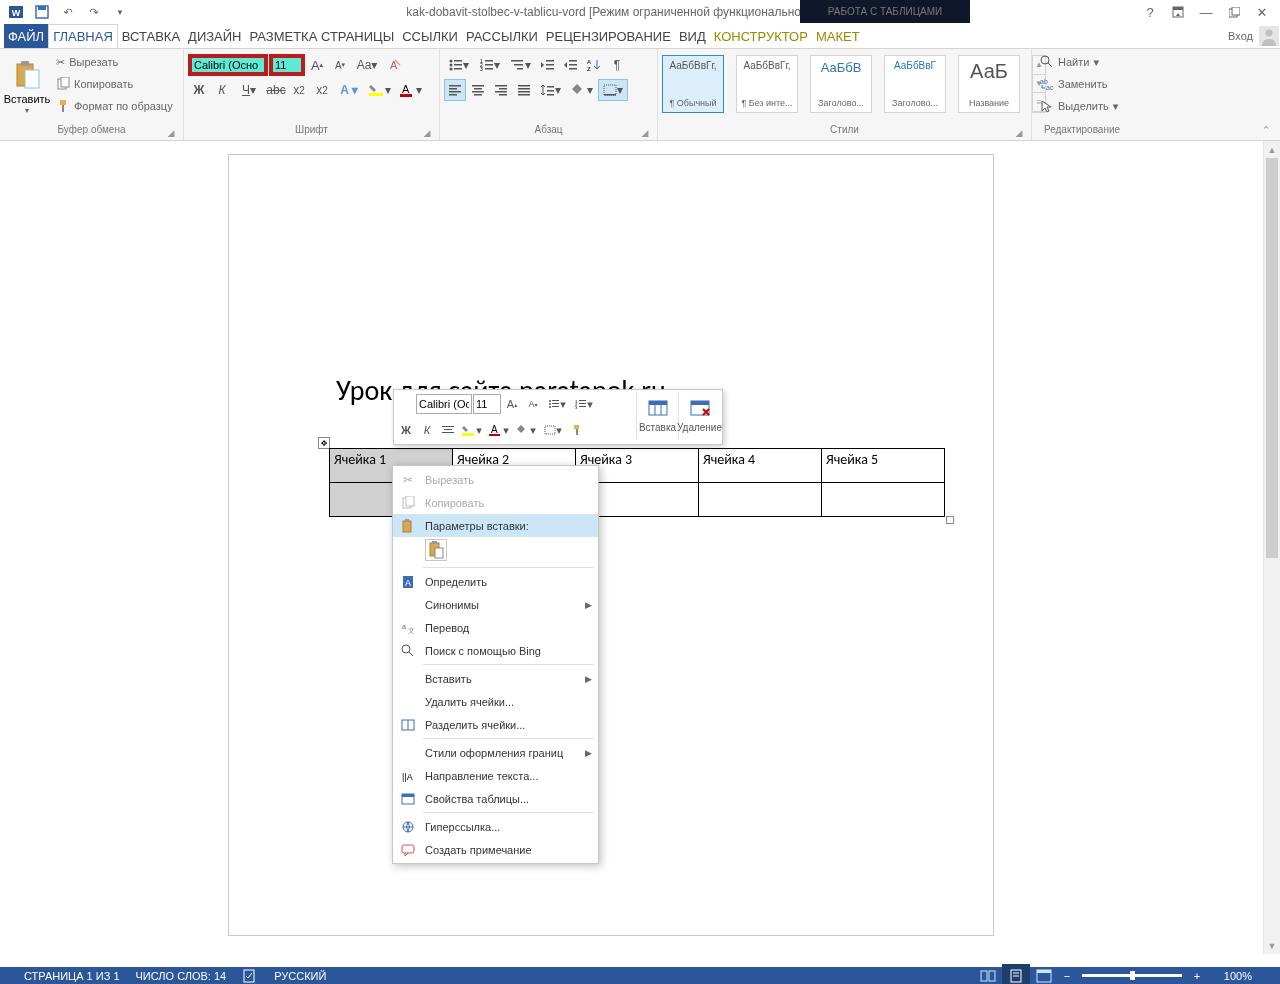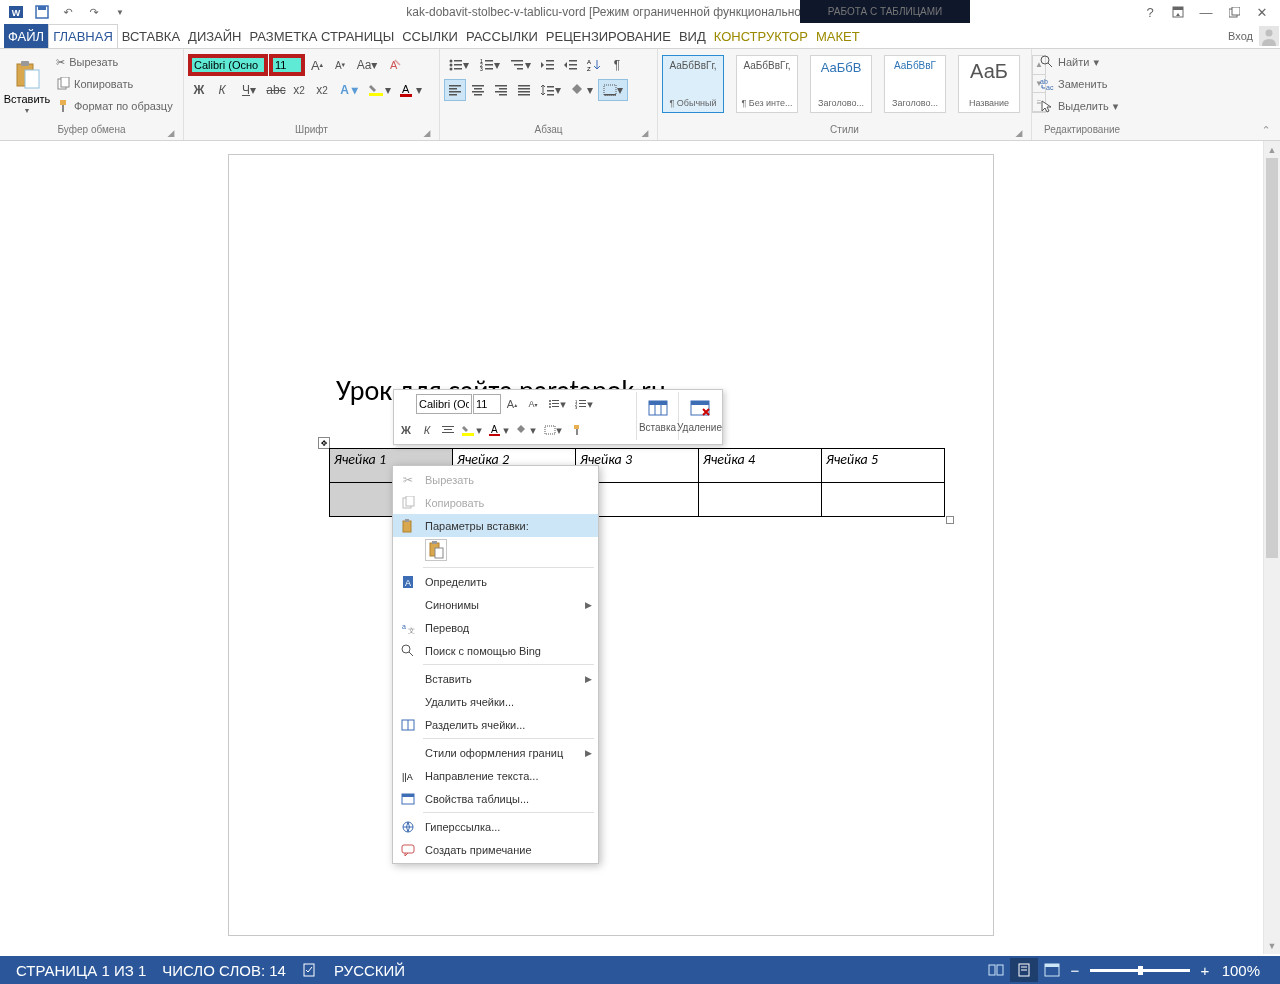--- a/index.html
+++ b/index.html
@@ -54,21 +54,21 @@
 
 .collapse-ribbon { position: absolute; right: 6px; bottom: 3px; width: 16px; height: 14px; display: flex; align-items: center; justify-content: center; color: #999; }
 
 
 .doc-area { position: absolute; top: 141px; left: 0; right: 0; bottom: 30px; background: #fff; overflow: hidden; }
 .page { position: absolute; left: 229px; top: 14px; width: 764px; height: 780px; background: #fff; box-shadow: 0 0 0 1px #c8c8c8; }
 .doc-title { position: absolute; left: 336px; top: 232px; font-family: Calibri, sans-serif; font-size: 28px; color: #000; }
 
 
 .doc-table { position: absolute; left: 329px; top: 307px; border-collapse: collapse; }
-.doc-table td { border: 1px solid #000; width: 123px; height: 34px; padding: 2px 4px; font-family: Calibri, sans-serif; font-size: 14px; vertical-align: top; background: #fff; font-style: italic; }
+.doc-table td { border: 1px solid #000; width: 123px; height: 34px; padding: 2px 4px; font-family: Calibri, sans-serif; font-size: 14px; vertical-align: top; background: #fff; }
 .doc-table td.sel { background: #d0d0d0; }
 .table-anchor { position: absolute; left: 318px; top: 296px; width: 12px; height: 12px; border: 1px solid #888; background: #fff; display: flex; align-items: center; justify-content: center; font-size: 8px; }
 .table-resize { position: absolute; left: 946px; top: 375px; width: 8px; height: 8px; border: 1px solid #888; background: #fff; }
 
 
 .mini-toolbar { position: absolute; left: 393px; top: 248px; width: 330px; height: 56px; background: #fff; border: 1px solid #c8c8c8; box-shadow: 2px 2px 6px rgba(0,0,0,0.2); display: flex; flex-direction: column; padding: 2px; }
 .mini-row { display: flex; gap: 1px; align-items: center; height: 25px; }
 .mini-combo { height: 20px; border: 1px solid #ababab; background: #fff; font-size: 11px; padding: 0 2px; }
 .mini-font { width: 56px; margin-left: 20px; }
 .mini-size { width: 28px; }
@@ -81,21 +81,21 @@
 .cm-item { height: 23px; display: flex; align-items: center; padding: 0 20px 0 32px; font-size: 11px; color: #333; position: relative; }
 .cm-item:hover, .cm-item.hover { background: #cde6f7; }
 .cm-item.disabled { color: #aaa; }
 .cm-item .cm-icon { position: absolute; left: 6px; width: 18px; height: 18px; display: flex; align-items: center; justify-content: center; font-size: 12px; }
 .cm-item .arrow { position: absolute; right: 6px; font-size: 9px; color: #666; }
 .cm-sep { height: 1px; background: #e0e0e0; margin: 2px 4px 2px 30px; }
 .cm-paste-opts { padding: 2px 0 4px 32px; }
 .cm-paste-btn { width: 22px; height: 22px; border: 1px solid #c6c6c6; display: inline-flex; align-items: center; justify-content: center; }
 
 
-.statusbar { position: absolute; bottom: 0; left: 0; right: 0; height: 28px; background: #2b579a; color: #fff; display: flex; align-items: center; font-size: 15px; padding: 0 16px; gap: 16px; }
+.statusbar { position: absolute; bottom: 0; left: 0; right: 0; height: 17px; background: #2b579a; color: #fff; display: flex; align-items: center; font-size: 11px; padding: 0 24px; gap: 16px; }
 .status-item { display: flex; align-items: center; gap: 4px; }
 .status-right { margin-left: auto; display: flex; align-items: center; gap: 0; }
 .view-btn { width: 28px; height: 24px; display: flex; align-items: center; justify-content: center; color: #cde6f7; }
 .view-btn.active { background: #1e3e6e; color: #fff; }
 .zoom-slider { width: 100px; height: 3px; background: #fff; position: relative; margin: 0 6px; }
 .zoom-thumb { position: absolute; left: 48px; top: -3px; width: 5px; height: 9px; background: #fff; }
 .zoom-btn { width: 18px; display: flex; justify-content: center; }
 
 svg { display: block; }
 

